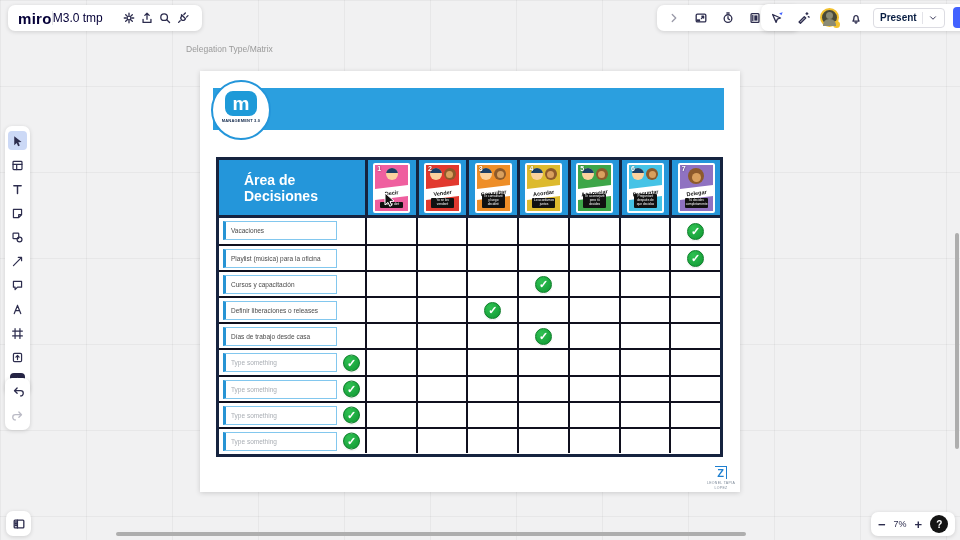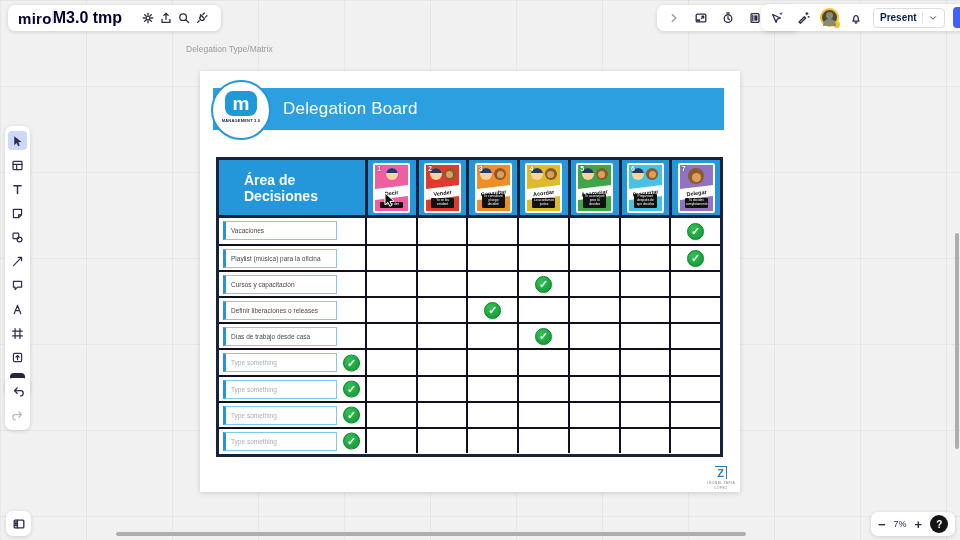--- a/index.html
+++ b/index.html
@@ -10,21 +10,21 @@
       linear-gradient(rgba(0,0,0,0.045) 1px, transparent 1px),
       linear-gradient(90deg, rgba(0,0,0,0.045) 1px, transparent 1px);
     background-size:86px 86px; }
 
   
   .bar { position:absolute; background:#fff; border-radius:7px; box-shadow:0 1px 4px rgba(0,0,0,.14);
          display:flex; align-items:center; }
   .tl-bar { left:8px; top:5px; height:26px; padding:0 10px; }
   .miro-logo { font-size:15px; font-weight:800; color:#050038; letter-spacing:.3px; }
   .vdiv { width:1px; height:14px; background:#e3e3e8; }
-  .board-name { font-size:16px; font-weight:700; color:#050038; margin-right:17px; }
+  .board-name { font-size:12px; font-weight:400; color:#050038; margin-right:17px; }
   .icon { width:14px; height:14px; display:block; }
   .icon svg { width:100%; height:100%; stroke:#2d2d4e; fill:none; stroke-width:1.5; stroke-linecap:round; stroke-linejoin:round; }
   .icon.filled svg { fill:#2d2d4e; stroke:none; }
   .ibtn { display:flex; align-items:center; justify-content:center; width:18px; height:18px; cursor:pointer; }
 
   .tr-bar1 { left:657px; top:5px; height:26px; padding:0 8px; gap:9px; }
   .tr-bar2 { left:761px; top:4px; height:27px; padding:0 7px; gap:8px; }
 
   .avatar { position:relative; width:19px; height:19px; border-radius:50%; background:#4a4a38;
             border:2px solid #f2c12e; overflow:visible; }
@@ -119,21 +119,20 @@
 
 <div class="stage">
 
   <div class="vscroll"></div>
   <div class="hscroll"></div>
 
   <div class="frame-label">Delegation Type/Matrix</div>
 
   <div class="board">
     <div class="board-header">
-      <div class="board-title">Delegation Board</div>
       <div class="m30-logo">
         <div class="m30-m">m</div>
         <div class="m30-caption">MANAGEMENT 3.0</div>
       </div>
     </div>
 
     <div class="dtable">
       <div class="dtable-head" id="head-cards">
         <div class="head-area">Área de Decisiones</div>
       <div class="head-card-cell">

